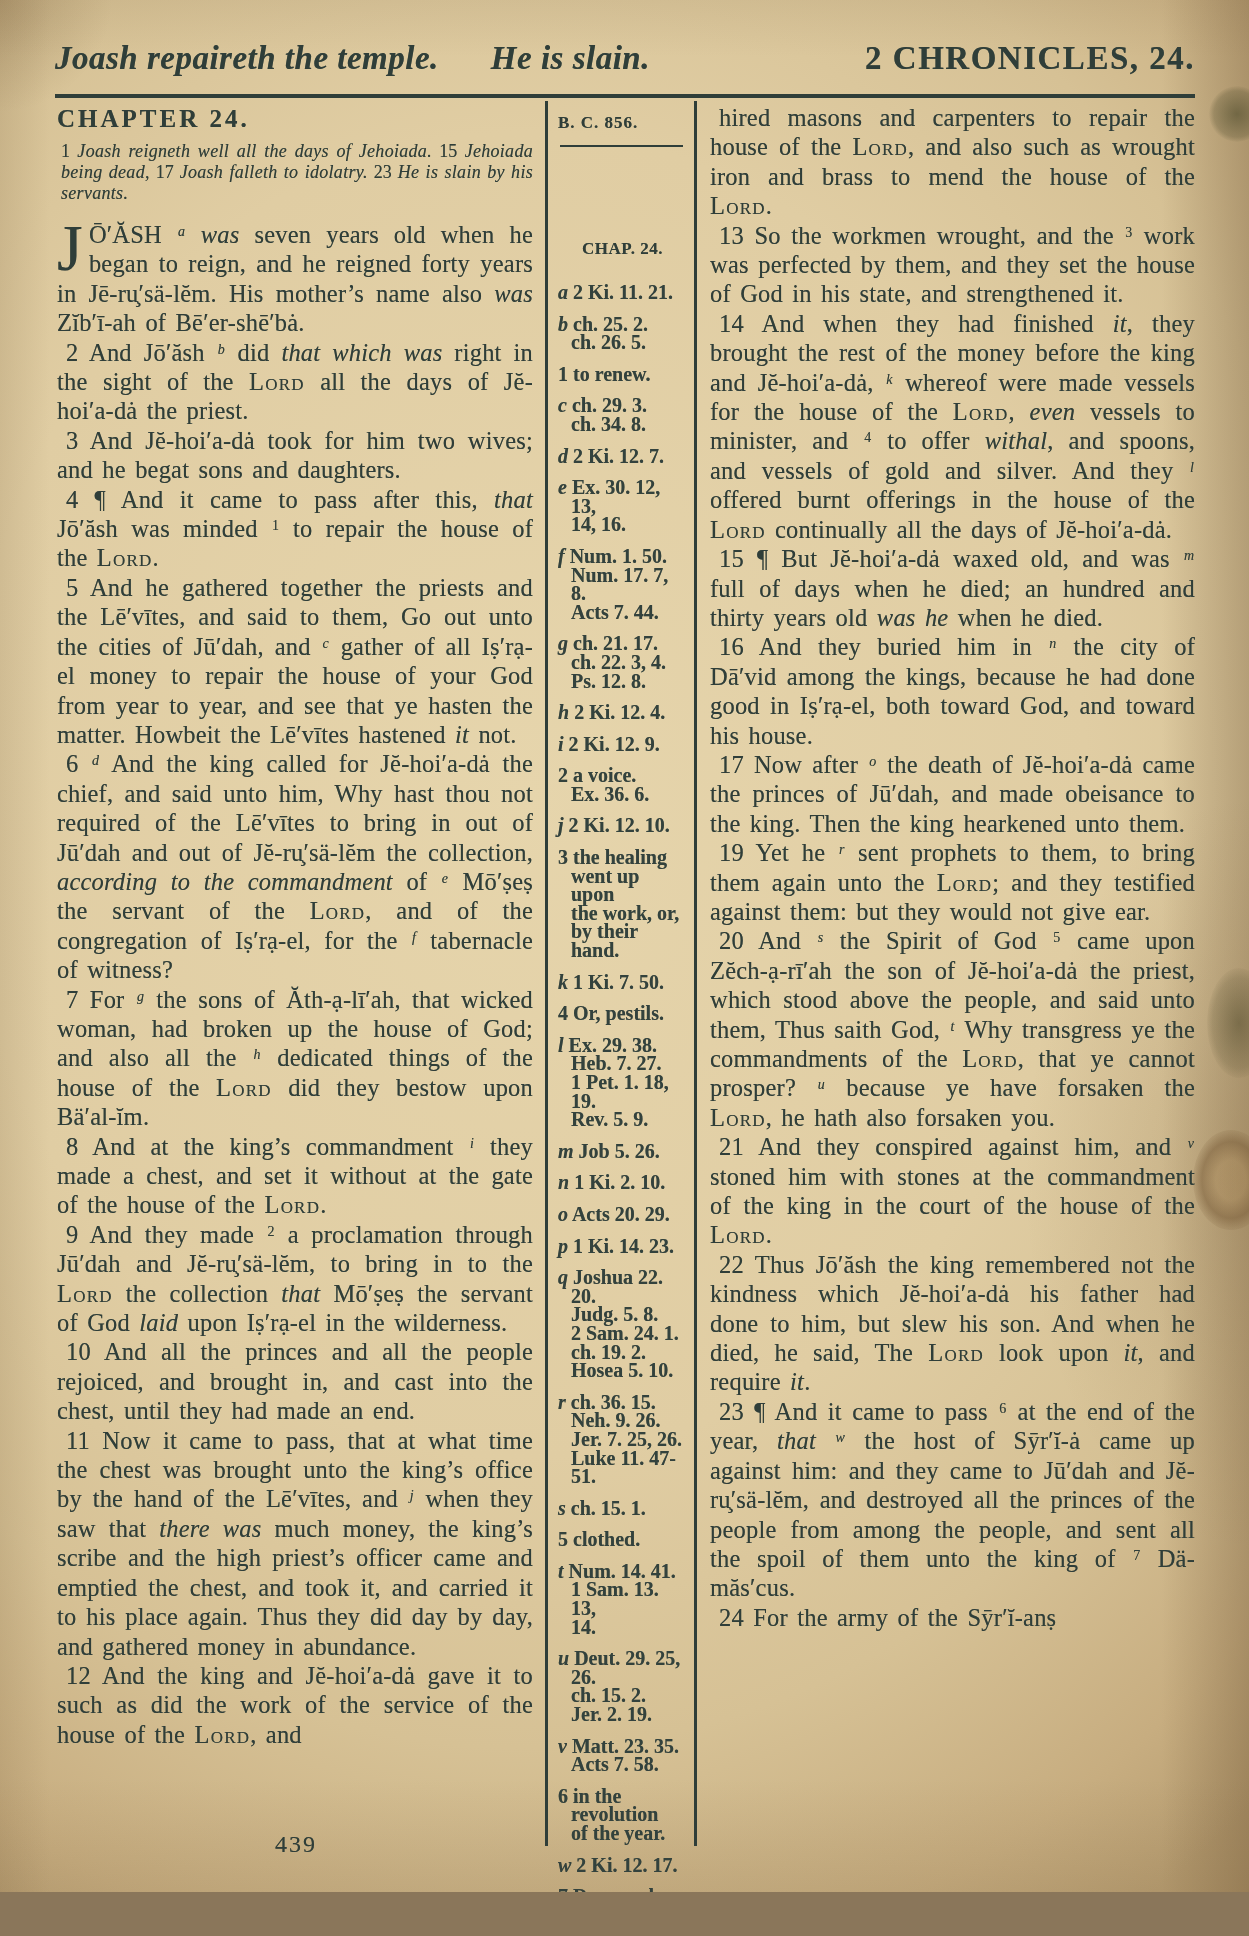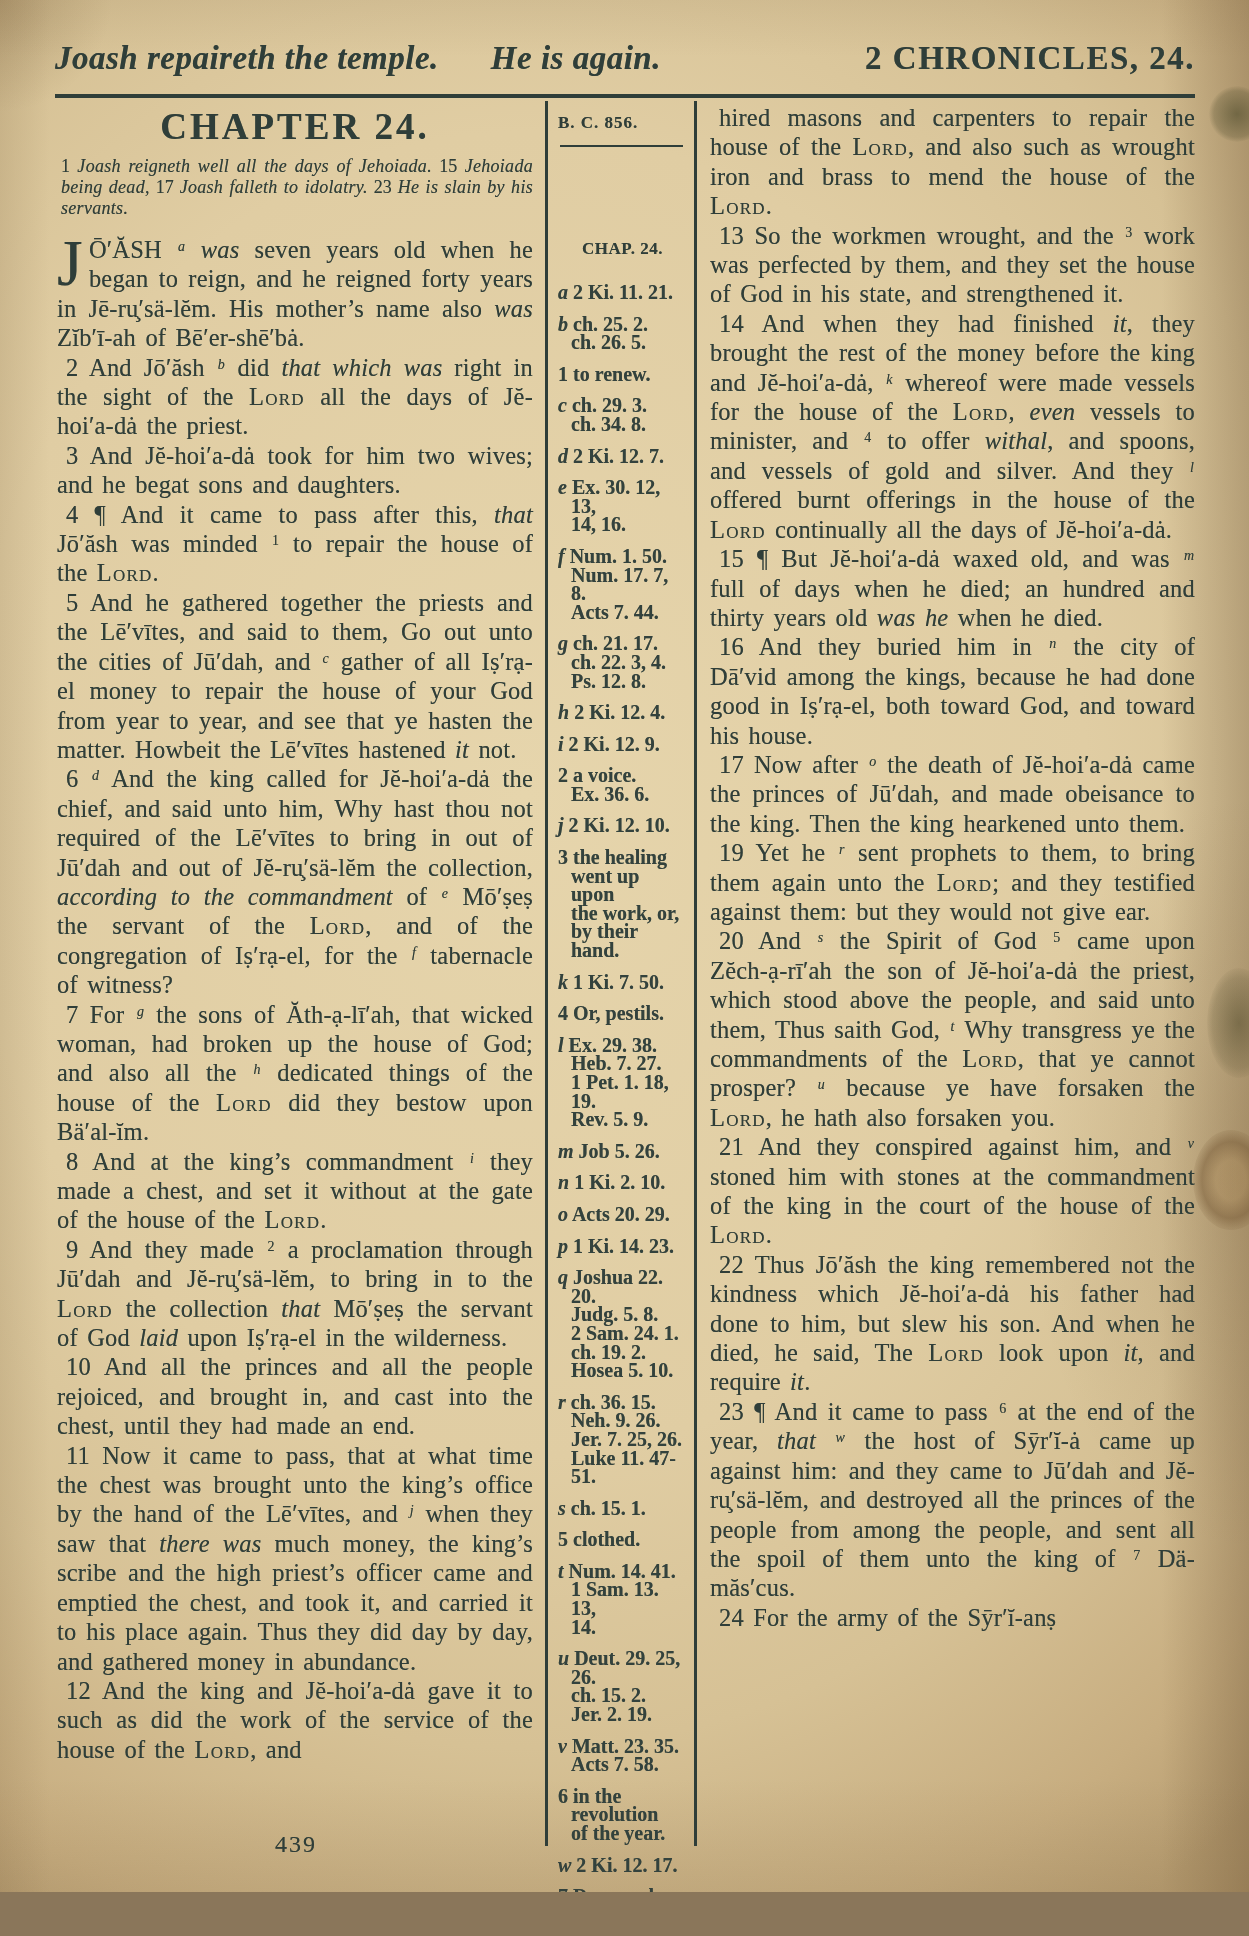--- a/index.html
+++ b/index.html
@@ -46,22 +46,22 @@
   }
   .col-left{width:490px;box-sizing:border-box;padding:2px 12px 0 2px;}
   .col-ref{
     width:152px;box-sizing:border-box;flex:0 0 auto;
     border-left:3px solid #2f3e39;border-right:3px solid #2f3e39;
     padding:8px 7px 0 10px;
   }
   .col-right{flex:1;box-sizing:border-box;padding:2px 0 0 13px;}
 
   .chapter-heading{
-    margin:2px 0 8px;text-align:center;
-    font-size:37px;font-weight:bold;letter-spacing:3px;
+    margin:2px 0 8px;text-align:left;
+    font-size:25px;font-weight:bold;letter-spacing:3px;
   }
   .summary{
     margin:0 0 16px;font-size:18px;line-height:21px;
     text-align:justify;padding-left:4px;
   }
   .summary i{letter-spacing:.3px;}
 
   .verse{
     margin:0;font-size:24.5px;line-height:29.4px;
     text-align:justify;text-indent:9px;
@@ -95,21 +95,21 @@
 <body>
 
 <div class="page">
 
   <div class="stain stain-1"></div>
   <div class="stain stain-2"></div>
   <div class="stain stain-3"></div>
 
   <header class="running-head">
     <span class="rh-left">Joash repaireth the temple.</span>
-    <span class="rh-center">He is again.</span>
+    <span class="rh-center">He is slain.</span>
     <span class="rh-right">2 CHRONICLES, 24.</span>
   </header>
 
   <div class="head-rule"></div>
 
   <main class="columns">
 
     <section class="col-left">
       <h2 class="chapter-heading">CHAPTER 24.</h2>
       <p class="summary">1 <i>Joash reigneth well all the days of Jehoiada.</i> 15 <i>Jehoiada being dead,</i> 17 <i>Joash falleth to idolatry.</i> 23 <i>He is slain by his servants.</i></p>

